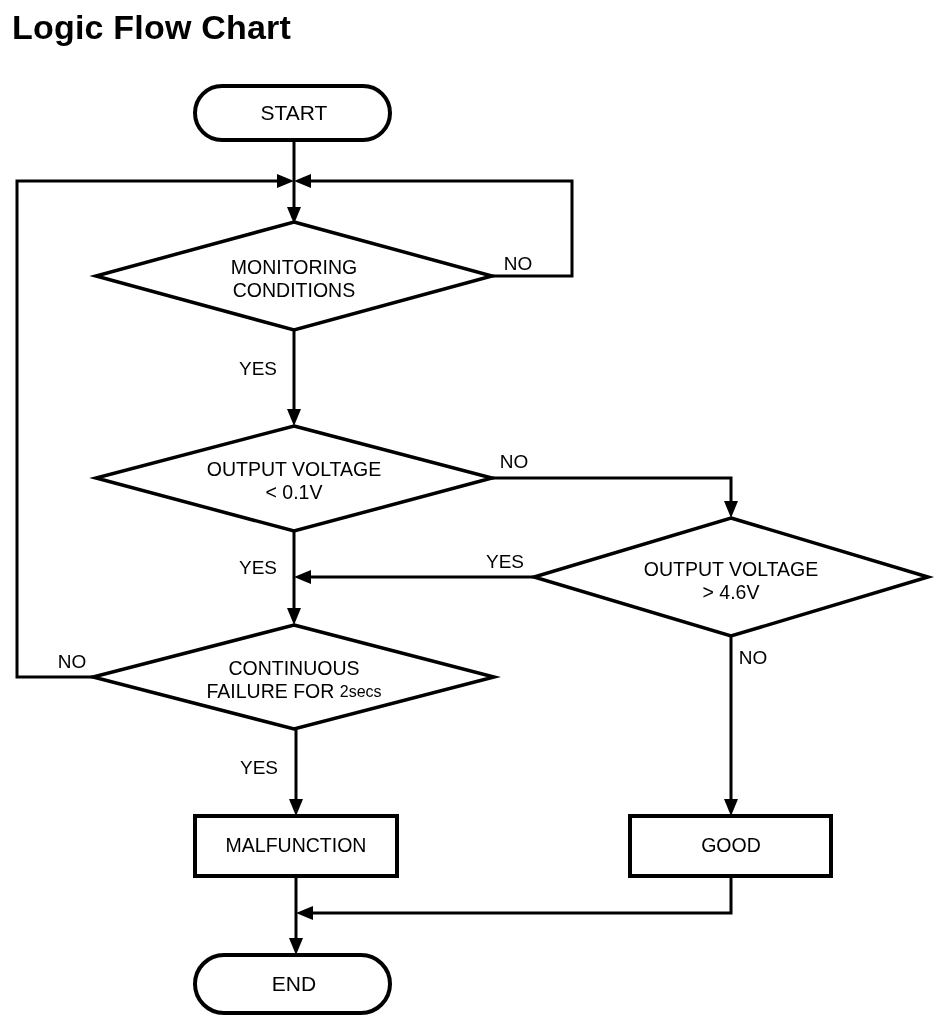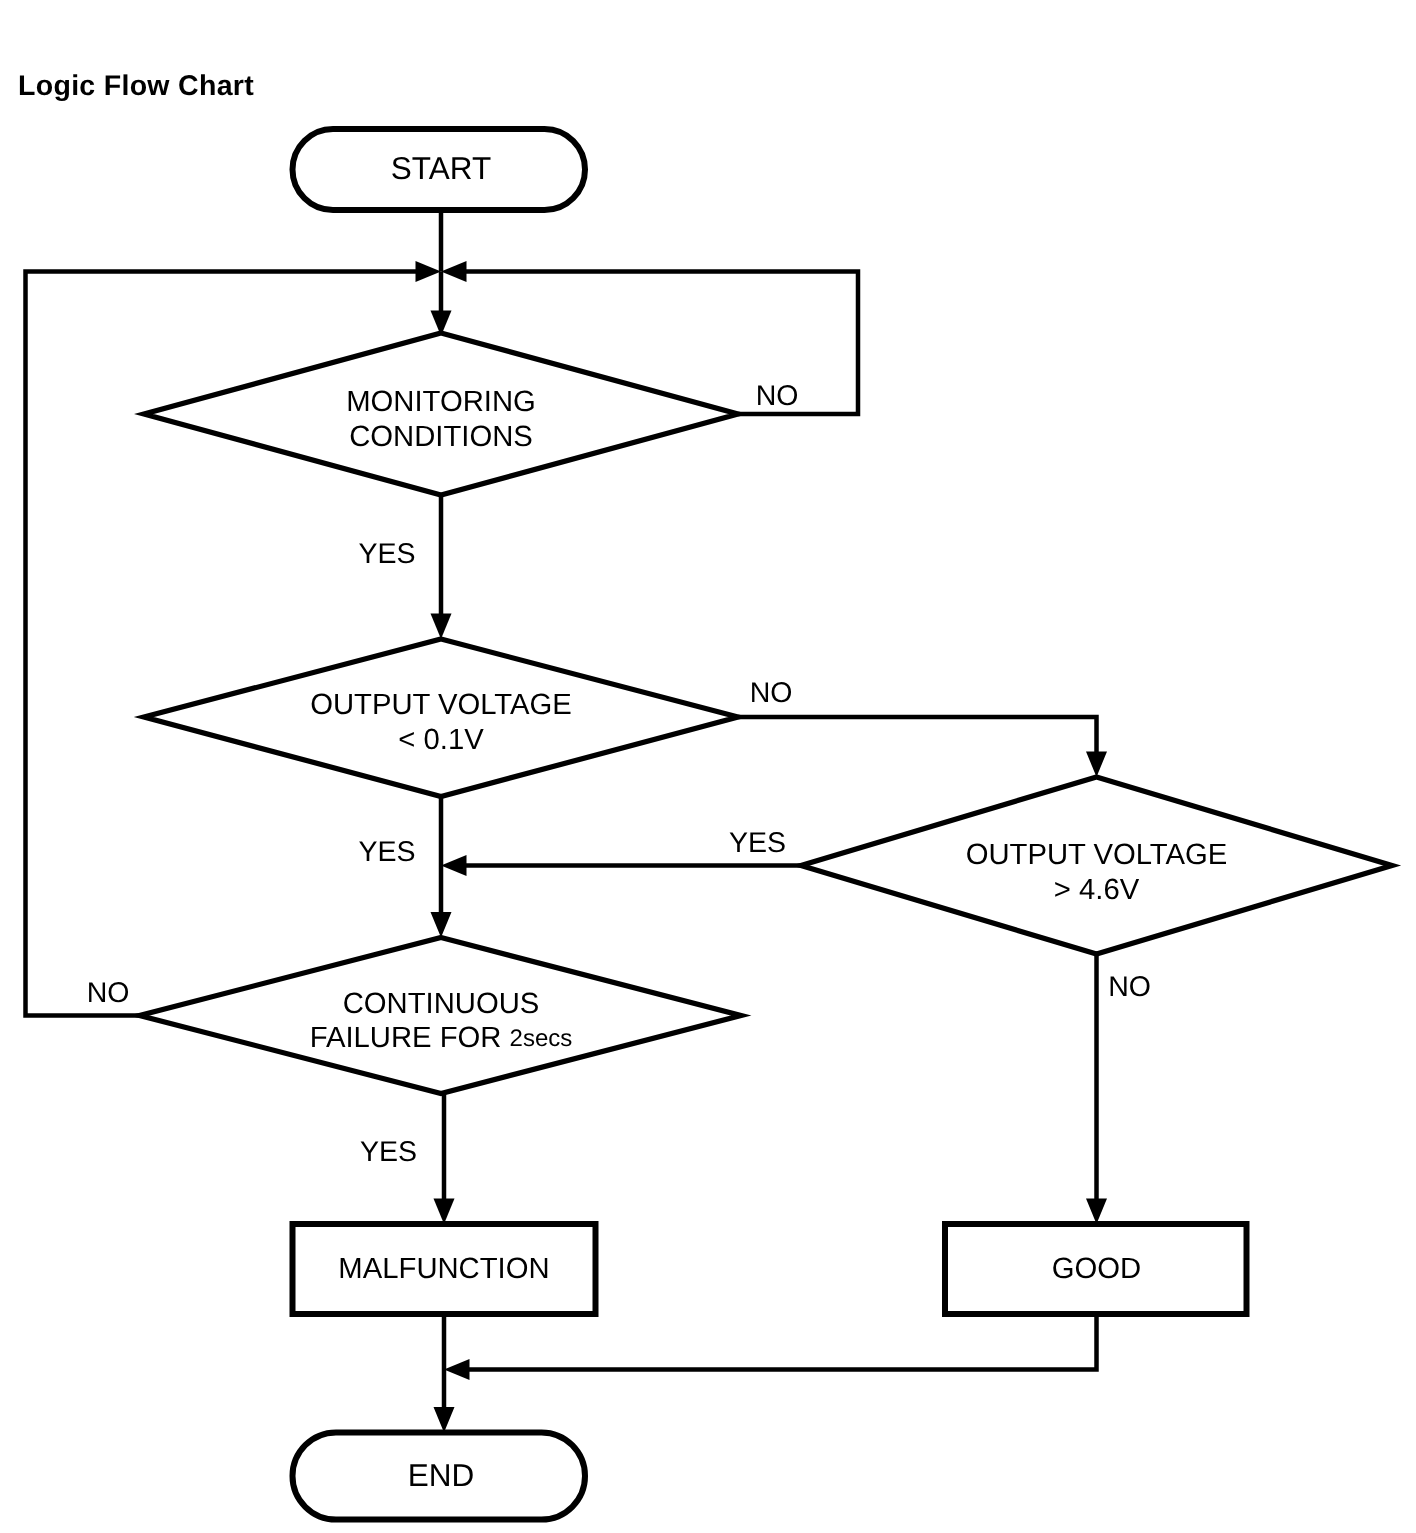--- a/index.html
+++ b/index.html
@@ -21,26 +21,25 @@
     left: 0;
     top: 0;
     width: 944px;
     height: 1022px;
   }
   .page-title {
     position: absolute;
     left: 12px;
     top: 8px;
     font-family: "Liberation Sans", sans-serif;
-    font-size: 19px;
+    font-size: 34px;
     font-weight: bold;
     letter-spacing: 0.2px;
     color: #000000;
     white-space: nowrap;
-    margin-top: 39px;
   }
   svg.flow {
     position: absolute;
     left: 0;
     top: 0;
     width: 944px;
     height: 1022px;
     display: block;
   }
   svg.flow .shape {

